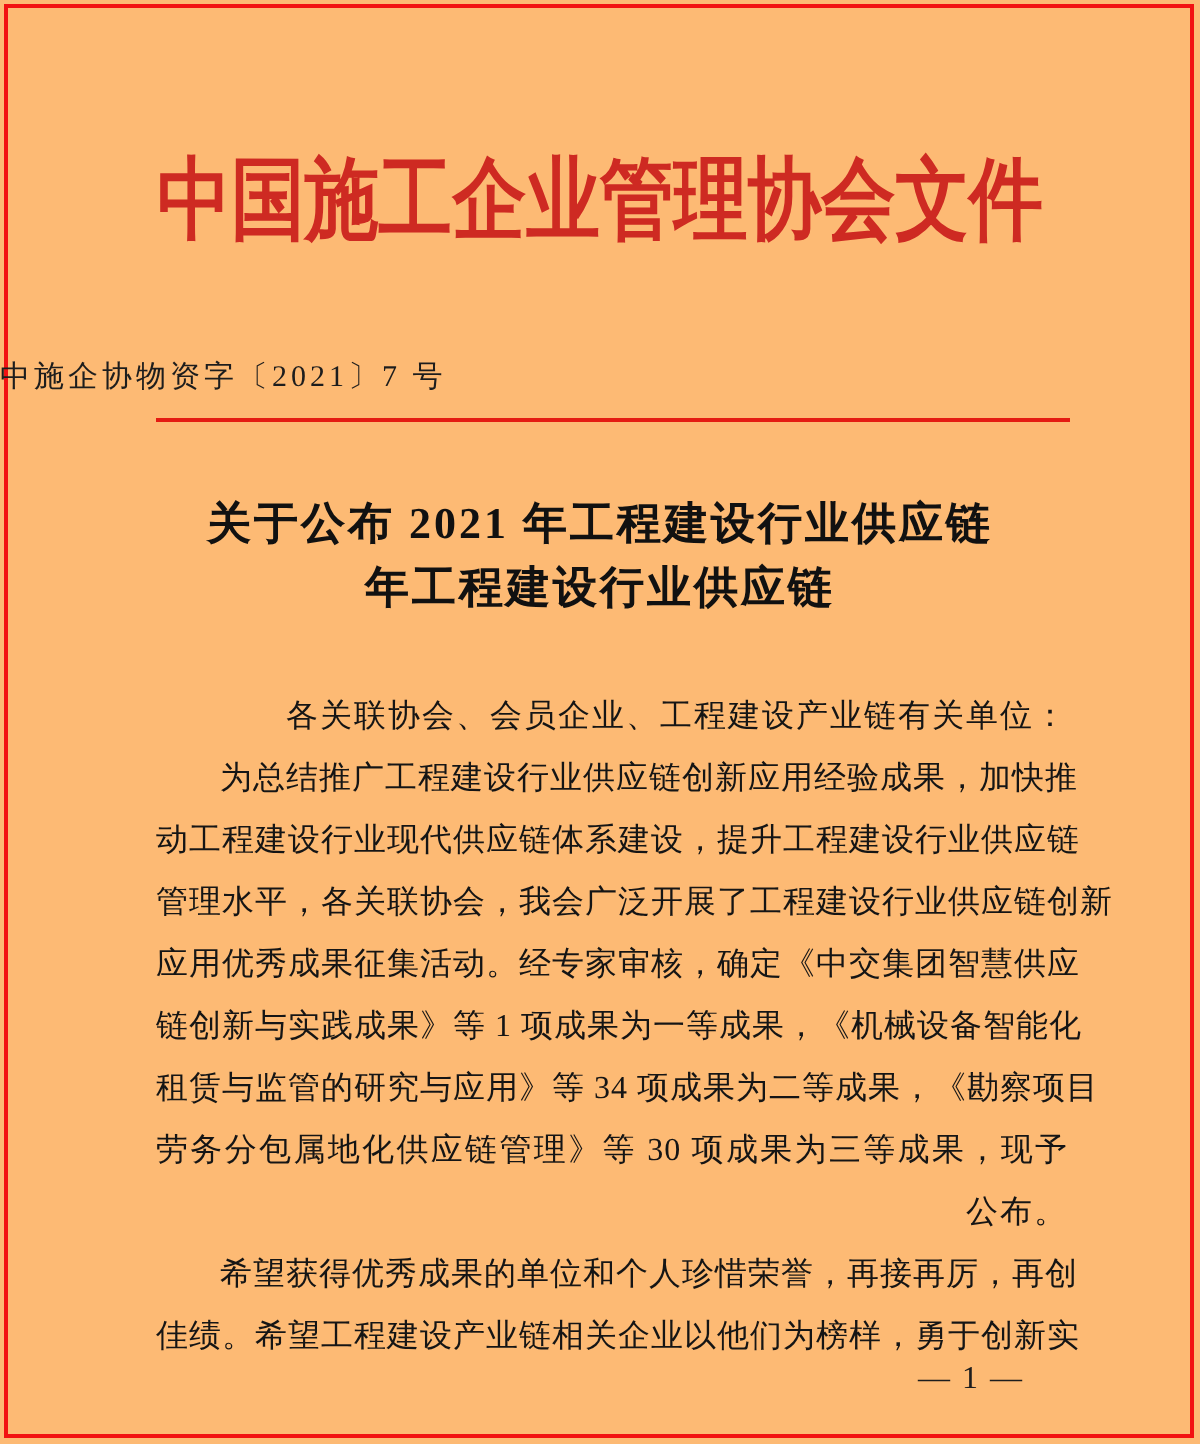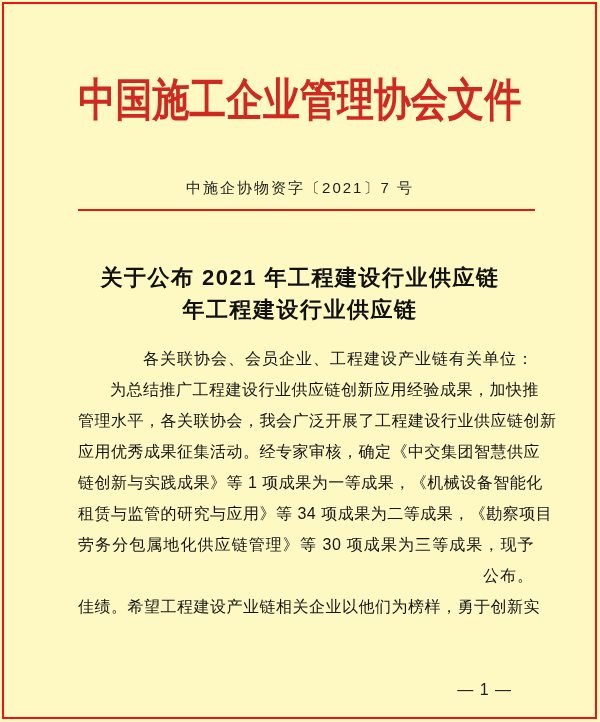--- a/index.html
+++ b/index.html
@@ -1,21 +1,21 @@
 <!DOCTYPE html>
 <html style="--header-red: #ce2a22; --rule-red: #e41b12; --border-red: #f21212; --text-color: #141414;"><head>
 <meta charset="utf-8">
 <style>
   html,body{margin:0;padding:0;background:#ffffff;}
   .page{
     position:relative;
     width:600px;height:722px;
-    background:#fef9c3;
+    background:#fdba74;
     overflow:hidden;
-    font-family:Liberation Sans, sans-serif;
+    font-family:Liberation Serif, serif;
     color:var(--text-color,#141414);
   }
   .border-frame{
     position:absolute;
     left:2px;top:2px;right:3px;bottom:3px;
     border:2px solid var(--border-red,#f21212);
     pointer-events:none;
   }
   .masthead{
     position:absolute;
@@ -25,35 +25,35 @@
     font-weight:bold;
     color:var(--header-red,#ce2a22);
     white-space:nowrap;
     transform:scaleX(0.82);
     transform-origin:50% 50%;
     letter-spacing:0px;
   }
   .doc-number{
     position:absolute;
     top:179px;left:0;right:0;
-    text-align:center;
+    text-align:left;
     font-size:15px;
     letter-spacing:2px;
     color:#1d1d1d;
   }
   .red-rule{
     position:absolute;
     top:209px;left:78px;
     width:457px;height:2px;
     background:var(--rule-red,#e41b12);
   }
   .doc-title{
     position:absolute;
     top:246px;left:50px;right:50px;
-    margin:16px;
+    margin:0;
     text-align:center;
     font-size:22px;
     line-height:32px;
     font-weight:bold;
     letter-spacing:1.5px;
     color:#111111;
   }
   .body-text{
     position:absolute;
     top:343px;left:78px;
@@ -97,23 +97,25 @@
   <div class="red-rule"></div>
 
   <h1 class="doc-title">
     <span>关于公布 2021 年工程建设行业供应链</span><br>
     <span>年工程建设行业供应链</span>
   </h1>
 
   <div class="body-text">
     <div class="line no-just">各关联协会、会员企业、工程建设产业链有关单位：</div>
     <div class="line indent">为总结推广工程建设行业供应链创新应用经验成果，加快推</div>
+    <div class="line">动工程建设行业现代供应链体系建设，提升工程建设行业供应链</div>
     <div class="line">管理水平，各关联协会，我会广泛开展了工程建设行业供应链创新</div>
     <div class="line">应用优秀成果征集活动。经专家审核，确定《中交集团智慧供应</div>
     <div class="line">链创新与实践成果》等 1 项成果为一等成果，《机械设备智能化</div>
     <div class="line">租赁与监管的研究与应用》等 34 项成果为二等成果，《勘察项目</div>
     <div class="line">劳务分包属地化供应链管理》等 30 项成果为三等成果，现予</div>
     <div class="line no-just">公布。</div>
+    <div class="line indent">希望获得优秀成果的单位和个人珍惜荣誉，再接再厉，再创</div>
     <div class="line">佳绩。希望工程建设产业链相关企业以他们为榜样，勇于创新实</div>
   </div>
 
   <div class="page-number">— 1 —</div>
 </div>
 
 </body></html>

